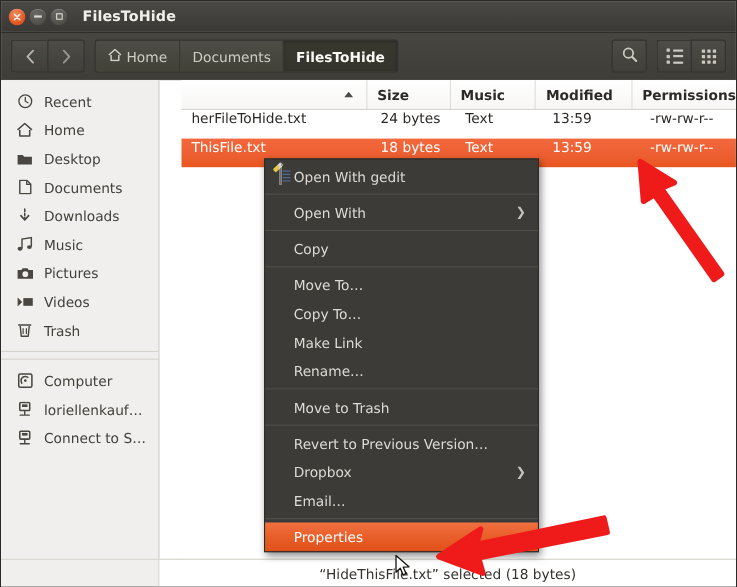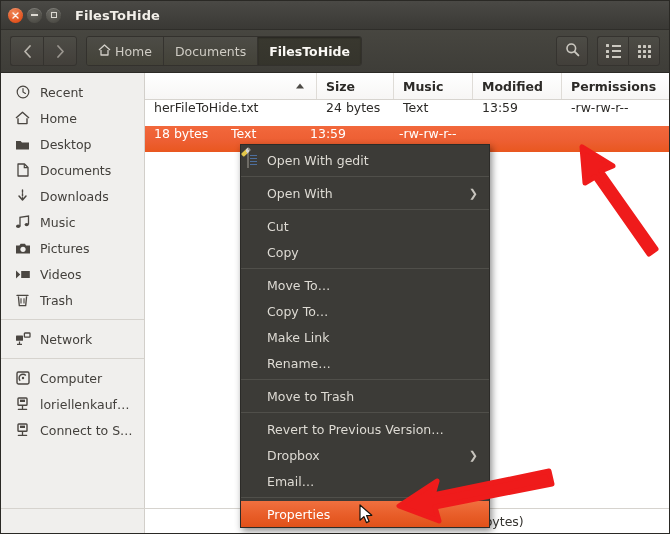--- a/index.html
+++ b/index.html
@@ -113,21 +113,21 @@
   .viewgroup .tbtn:last-child { border-radius: 0 3px 3px 0; border-right: 1px solid #35332f; }
 
   .dots3 { display: grid; grid-template-columns: repeat(3, 3px); gap: 2px; }
   .dots3 span { width:3px; height:3px; background:#cbc8c0; border-radius:.5px; display:block; }
   .listicon { display: flex; flex-direction: column; gap: 2.5px; }
   .listicon .lrow { display:flex; align-items:center; gap:3px; }
   .listicon .lrow b { width:3px; height:3px; background:#cbc8c0; display:block; border-radius:.5px;}
   .listicon .lrow i { width:9px; height:2px; background:#cbc8c0; display:block; }
 
   
-  .body { flex: 1 1 auto; display: flex; min-height: 0; background: #fff; }
+  .body { flex: 1 1 auto; display: flex; min-height: 0; background: #fff; gap: 20px; }
 
   .sidebar {
     width: 144px; flex: 0 0 144px;
     background: #f0efed;
     border-right: 1px solid #d2cfca;
     padding-top: 6px;
     box-sizing: border-box;
     overflow: hidden;
   }
   .sb-item {
@@ -215,20 +215,21 @@
     box-sizing: border-box;
   }
   .mi {
     height: 26px;
     display: flex; align-items: center;
     color: #dedbd4;
     font-size: 12.5px;
     padding-left: 26px;
     position: relative;
     box-sizing: border-box;
+    text-align: center;
   }
   .mi.hl {
     background: linear-gradient(to bottom, #f0703f 0%, #e85d28 55%, #e0511a 100%);
     color: #fff;
   }
   .mi .mi-ico {
     position: absolute; left: 6px; top: 50%;
     transform: translateY(-50%);
     width: 16px; height: 16px;
   }
@@ -451,30 +452,20 @@
               <path d="M1 2.4 L12 2.4" stroke="#4a4641" stroke-width="1.3" stroke-linecap="round"></path>
               <path d="M2.4 3.4 L3.3 12.6 L9.7 12.6 L10.6 3.4" fill="none" stroke="#4a4641" stroke-width="1.3" stroke-linejoin="round"></path>
               <path d="M5 5.3 L5 10.6 M8 5.3 L8 10.6" stroke="#4a4641" stroke-width="1.1"></path>
             </svg>
         </span>
         <span>Trash</span>
       </div>
 
       <div class="sb-sep"></div>
 
-      <div class="sb-item">
-        <span class="sb-icon">
-          <svg width="16" height="14" viewBox="0 0 16 14">
-              <rect x="1" y="3.6" width="7" height="5.2" rx=".6" fill="#4a4641"></rect>
-              <rect x="9.4" y="1" width="5.6" height="4.2" rx=".6" fill="none" stroke="#4a4641" stroke-width="1.3"></rect>
-              <path d="M4.5 9.6 L4.5 12.3 M2 12.3 L7 12.3" stroke="#4a4641" stroke-width="1.2"></path>
-            </svg>
-        </span>
-        <span>Network</span>
-      </div>
 
       <div class="sb-sep"></div>
 
       <div class="sb-item">
         <span class="sb-icon">
           <svg width="14" height="14" viewBox="0 0 14 14">
               <rect x="1" y="1" width="12" height="12" rx="1.4" fill="none" stroke="#4a4641" stroke-width="1.4"></rect>
               <path d="M4.2 9.8 A3.6 3.6 0 1 1 9.8 4.4" fill="none" stroke="#4a4641" stroke-width="1.4"></path>
               <circle cx="7" cy="7" r="1.2" fill="#4a4641"></circle>
             </svg>
@@ -528,20 +519,21 @@
 
       <div class="rows">
         <div class="frow">
           <div class="fcell" style="width:172px">herFileToHide.txt</div>
           <div class="fcell" style="width:77px">24 bytes</div>
           <div class="fcell" style="width:79px">Text</div>
           <div class="fcell" style="width:89px">13:59</div>
           <div class="fcell" style="flex:1 1 auto">-rw-rw-r--</div>
         </div>
         <div class="frow selected">
+          <div class="fcell" style="width:172px">ThisFile.txt</div>
           <div class="fcell" style="width:77px">18 bytes</div>
           <div class="fcell" style="width:79px">Text</div>
           <div class="fcell" style="width:89px">13:59</div>
           <div class="fcell" style="flex:1 1 auto">-rw-rw-r--</div>
         </div>
       </div>
     </div>
   </div>
 
   <div class="statusbar">
@@ -560,23 +552,20 @@
 
     <div class="msep"></div>
 
     <div class="mi">
       <span>Open With</span>
       <span class="chev">❯</span>
     </div>
 
     <div class="msep"></div>
 
-    <div class="mi">
-      <span>Cut</span>
-    </div>
     <div class="mi">
       <span>Copy</span>
     </div>
 
     <div class="msep"></div>
 
     <div class="mi">
       <span>Move To…</span>
     </div>
     <div class="mi">

